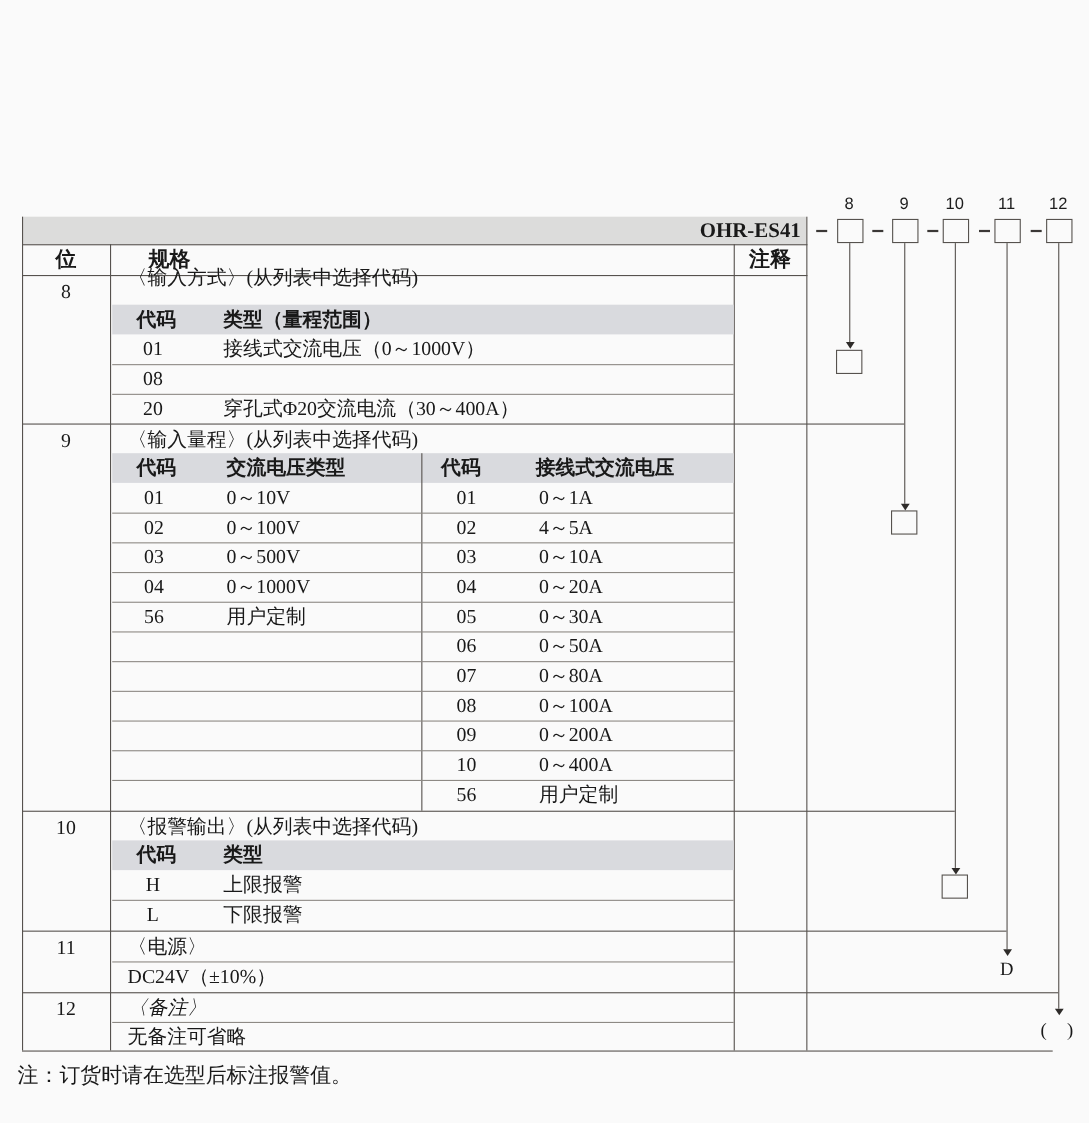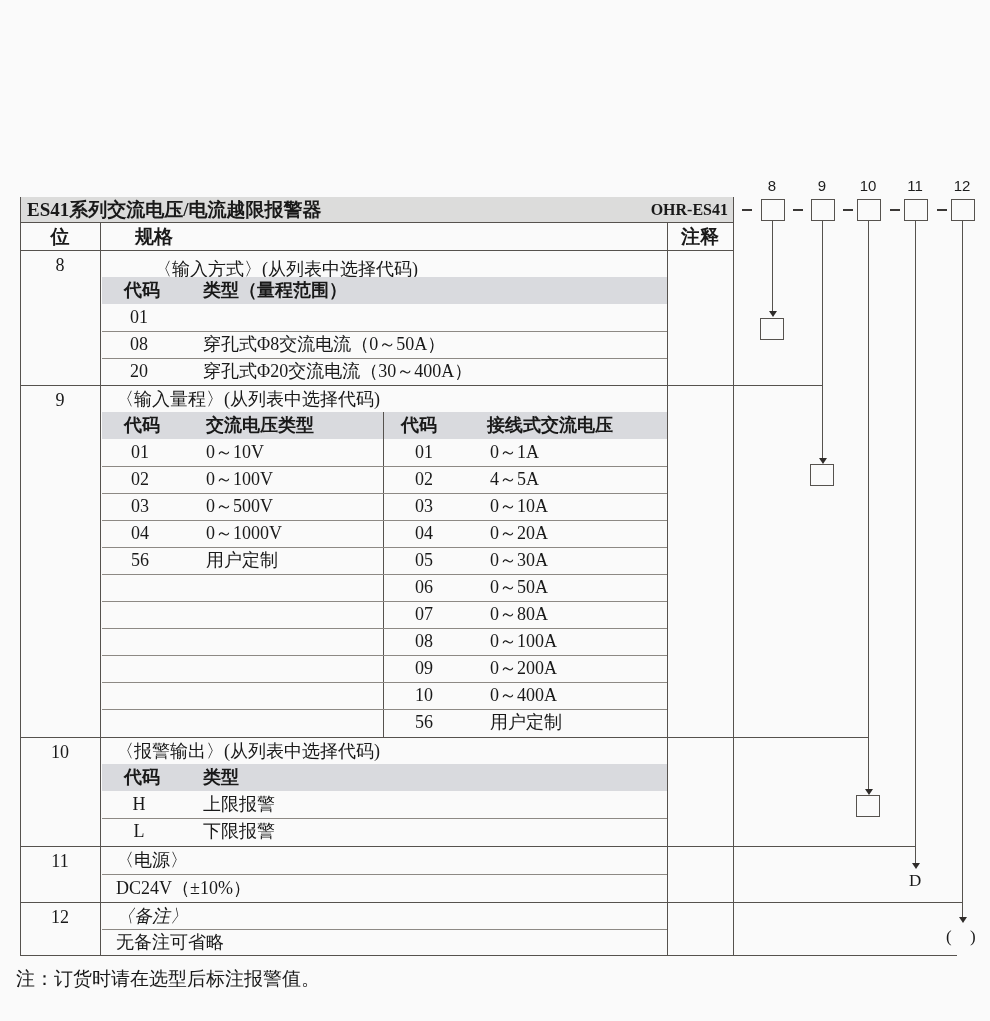--- a/index.html
+++ b/index.html
@@ -33,49 +33,48 @@
   .paren{letter-spacing:3px;word-spacing:8px;}
   .note{position:absolute;left:16px;top:966px;font-size:19px;line-height:26px;}
 </style>
 </head>
 <body>
 
 <div id="page">
 
 
   <div class="titlebar"></div>
-  <div class="t bold" style="left:27px;top:197px;font-size:19px;line-height:25px;">ES41系列交流电压/电流越限报警器</div>
-  <div class="t bold" style="right:262px;top:197px;font-size:16px;line-height:25px;margin-left:24px;">OHR-ES41</div>
+  <div class="t bold" style="right:262px;top:197px;font-size:19px;line-height:25px;margin-left:24px;">OHR-ES41</div>
 
   <div class="t bold" style="left:20px;top:223px;width:80px;text-align:center;font-size:19px;">位</div>
   <div class="t bold" style="left:135px;top:223px;font-size:19px;">规格</div>
   <div class="t bold" style="left:667px;top:223px;width:66px;text-align:center;font-size:19px;">注释</div>
 
   <div class="v" style="left:20px;top:197px;height:758px;"></div>
   <div class="v" style="left:100px;top:222px;height:733px;"></div>
   <div class="v" style="left:667px;top:222px;height:733px;"></div>
   <div class="v" style="left:733px;top:197px;height:758px;"></div>
   <div class="h" style="left:20px;top:222px;width:714px;"></div>
   <div class="h" style="left:20px;top:250px;width:714px;"></div>
   <div class="h" style="left:20px;top:385px;width:802px;"></div>
   <div class="h" style="left:20px;top:737px;width:848px;"></div>
   <div class="h" style="left:20px;top:846px;width:895px;"></div>
   <div class="h" style="left:20px;top:902px;width:942px;"></div>
   <div class="h" style="left:20px;top:955px;width:937px;"></div>
 
   <div class="t" style="left:20px;top:252px;width:80px;text-align:center;">8</div>
-  <div class="t" style="left:116px;top:256px;margin-left:38px;">〈输入方式〉(从列表中选择代码)</div>
+  <div class="t" style="left:116px;top:239px;">〈输入方式〉(从列表中选择代码)</div>
   <div class="gbar" style="top:277px;"></div>
   <div class="t bold" style="left:124px;top:277px;">代码</div>
   <div class="t bold" style="left:203px;top:277px;">类型（量程范围）</div>
 
   <div class="t code" style="left:113px;top:304px;">01</div>
+  <div class="t" style="left:203px;top:304px;">接线式交流电压（0～1000V）</div>
   <div class="hs" style="left:102px;top:331px;width:565px;"></div>
   <div class="t code" style="left:113px;top:331px;">08</div>
-  <div class="t" style="left:203px;top:331px;">穿孔式Φ8交流电流（0～50A）</div>
   <div class="hs" style="left:102px;top:358px;width:565px;"></div>
   <div class="t code" style="left:113px;top:358px;">20</div>
   <div class="t" style="left:203px;top:358px;text-align:center;">穿孔式Φ20交流电流（30～400A）</div>
 
   <div class="t" style="left:20px;top:387px;width:80px;text-align:center;">9</div>
   <div class="t" style="left:116px;top:386px;font-family:Liberation Serif, serif;">〈输入量程〉(从列表中选择代码)</div>
   <div class="gbar" style="top:412px;"></div>
   <div class="t bold" style="left:124px;top:412px;">代码</div>
   <div class="t bold" style="left:206px;top:412px;">交流电压类型</div>
   <div class="t bold" style="left:401px;top:412px;">代码</div>

